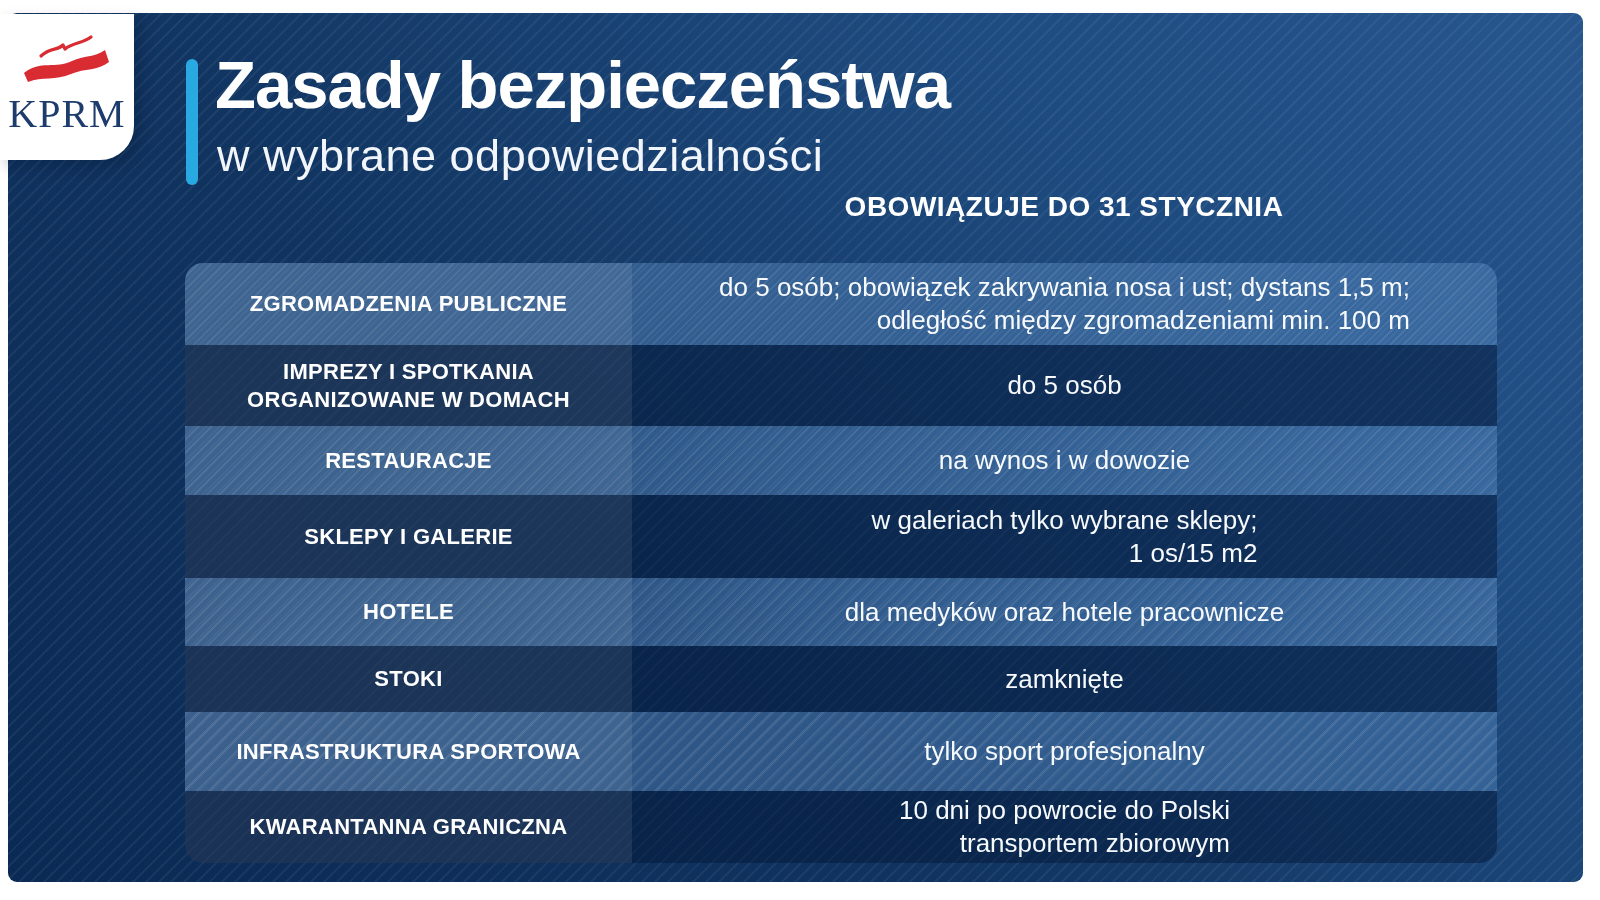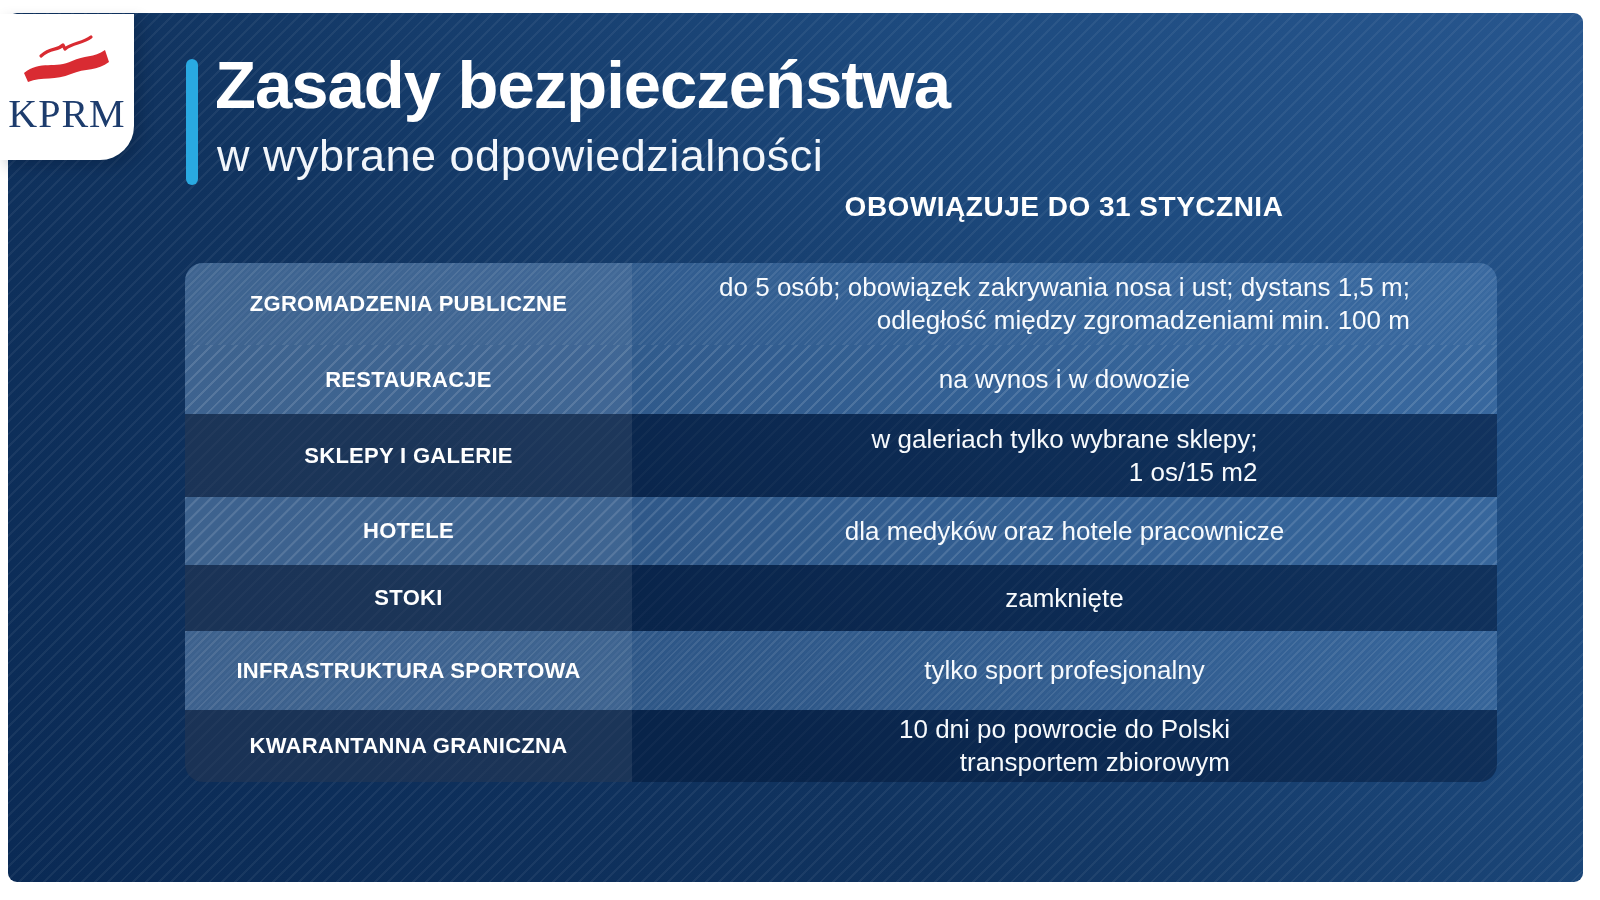--- a/index.html
+++ b/index.html
@@ -76,20 +76,25 @@
 
     <div class="kicker">OBOWIĄZUJE DO 31 STYCZNIA</div>
 
     <div class="rules-table">
   <div class="row light" style="height: 82px;">
     <div class="cell label">ZGROMADZENIA PUBLICZNE</div>
     <div class="cell value">do 5 osób; obowiązek zakrywania nosa i ust; dystans 1,5 m;
 odległość między zgromadzeniami min. 100 m</div>
   </div>
 
+  <div class="row dark" style="height: 81px;">
+    <div class="cell label">IMPREZY I SPOTKANIA
+ORGANIZOWANE W DOMACH</div>
+    <div class="cell value">do 5 osób</div>
+  </div>
 
   <div class="row light" style="height: 69px;">
     <div class="cell label">RESTAURACJE</div>
     <div class="cell value">na wynos i w dowozie</div>
   </div>
 
   <div class="row dark" style="height: 83px;">
     <div class="cell label">SKLEPY I GALERIE</div>
     <div class="cell value">w galeriach tylko wybrane sklepy;
 1 os/15 m2</div>

